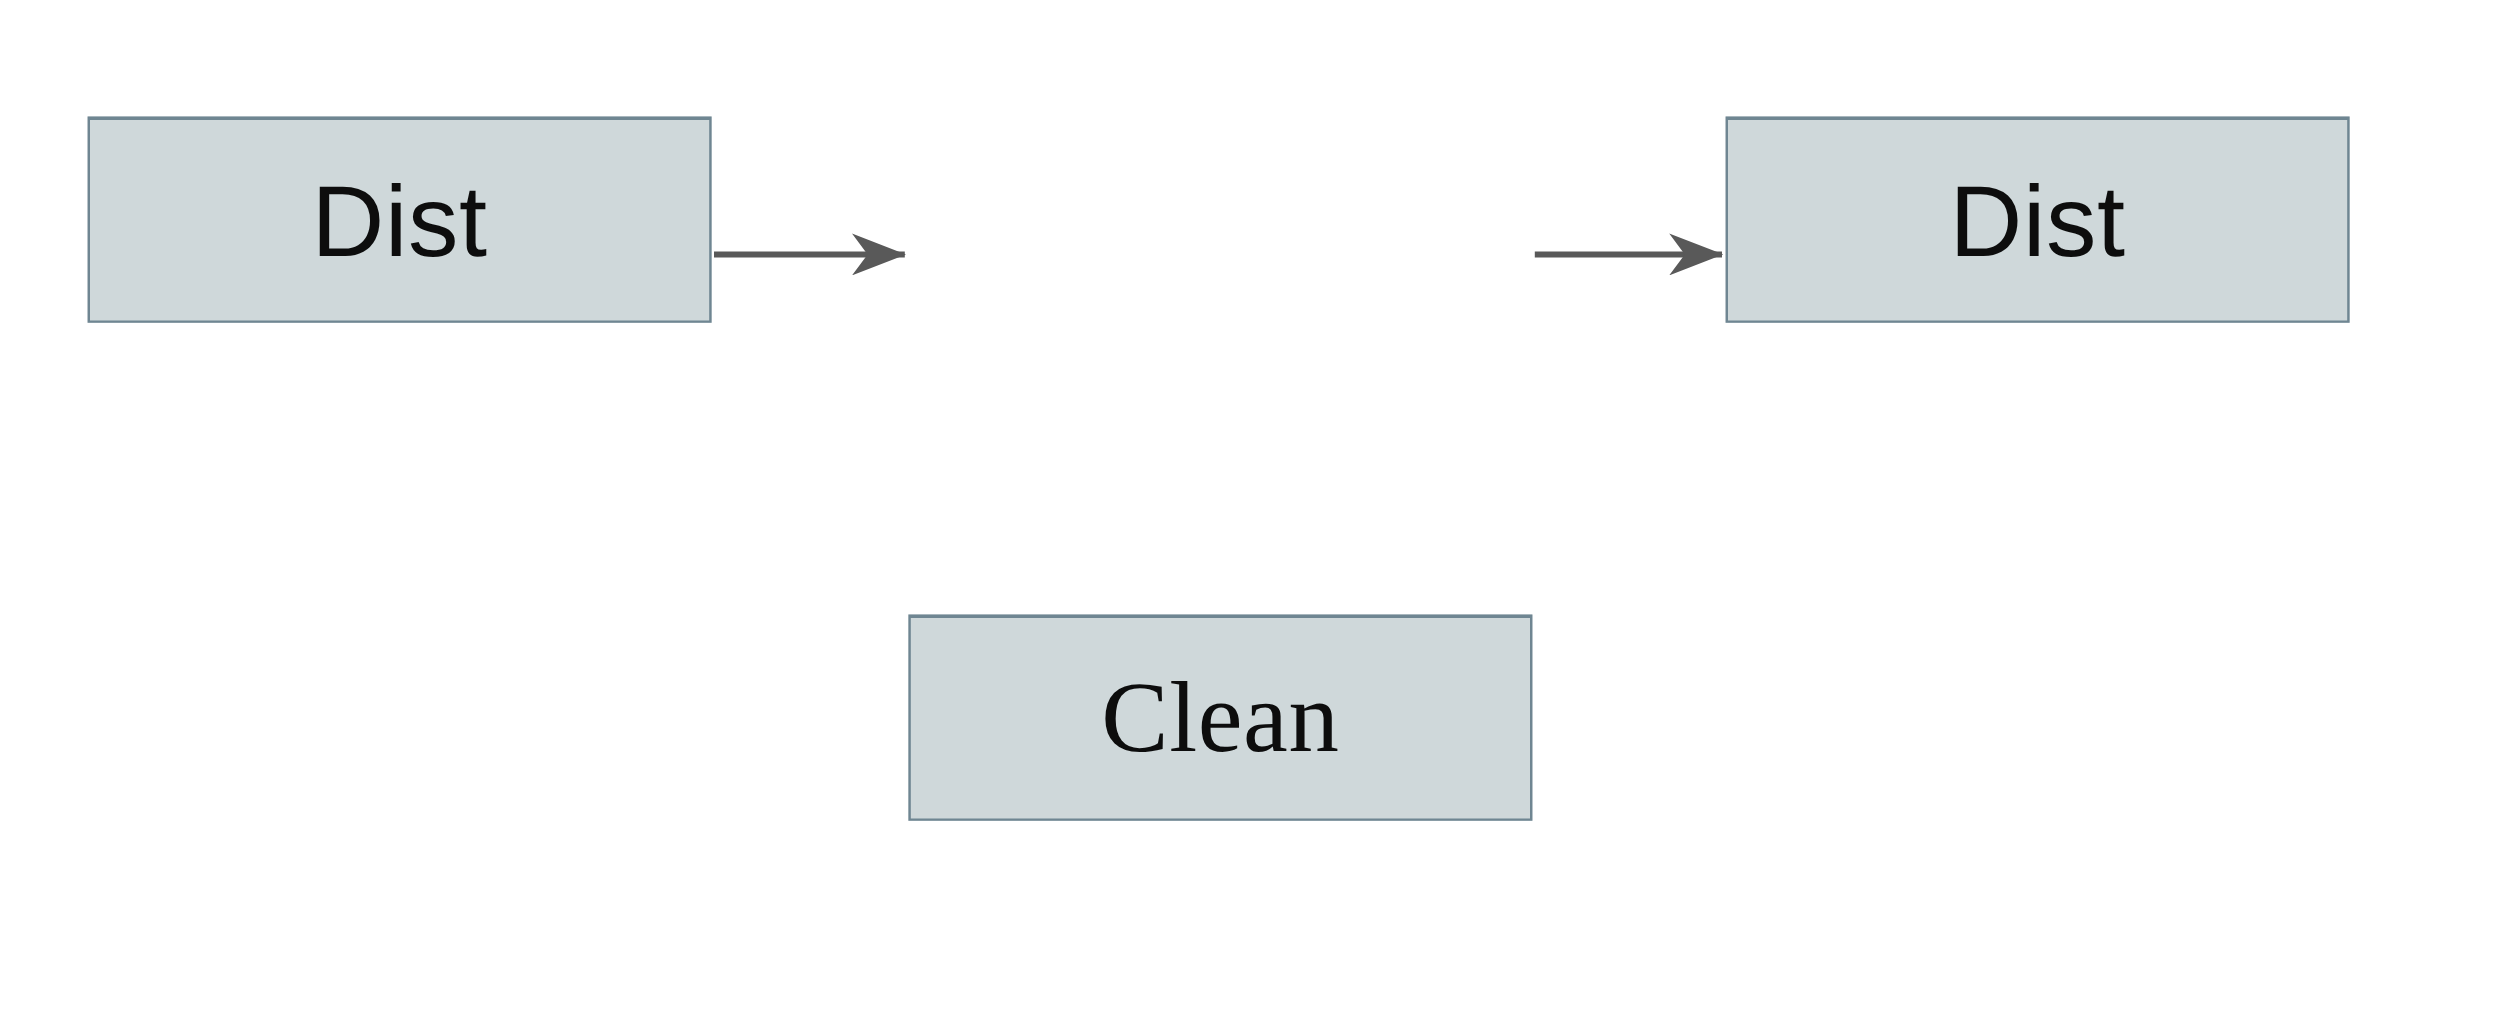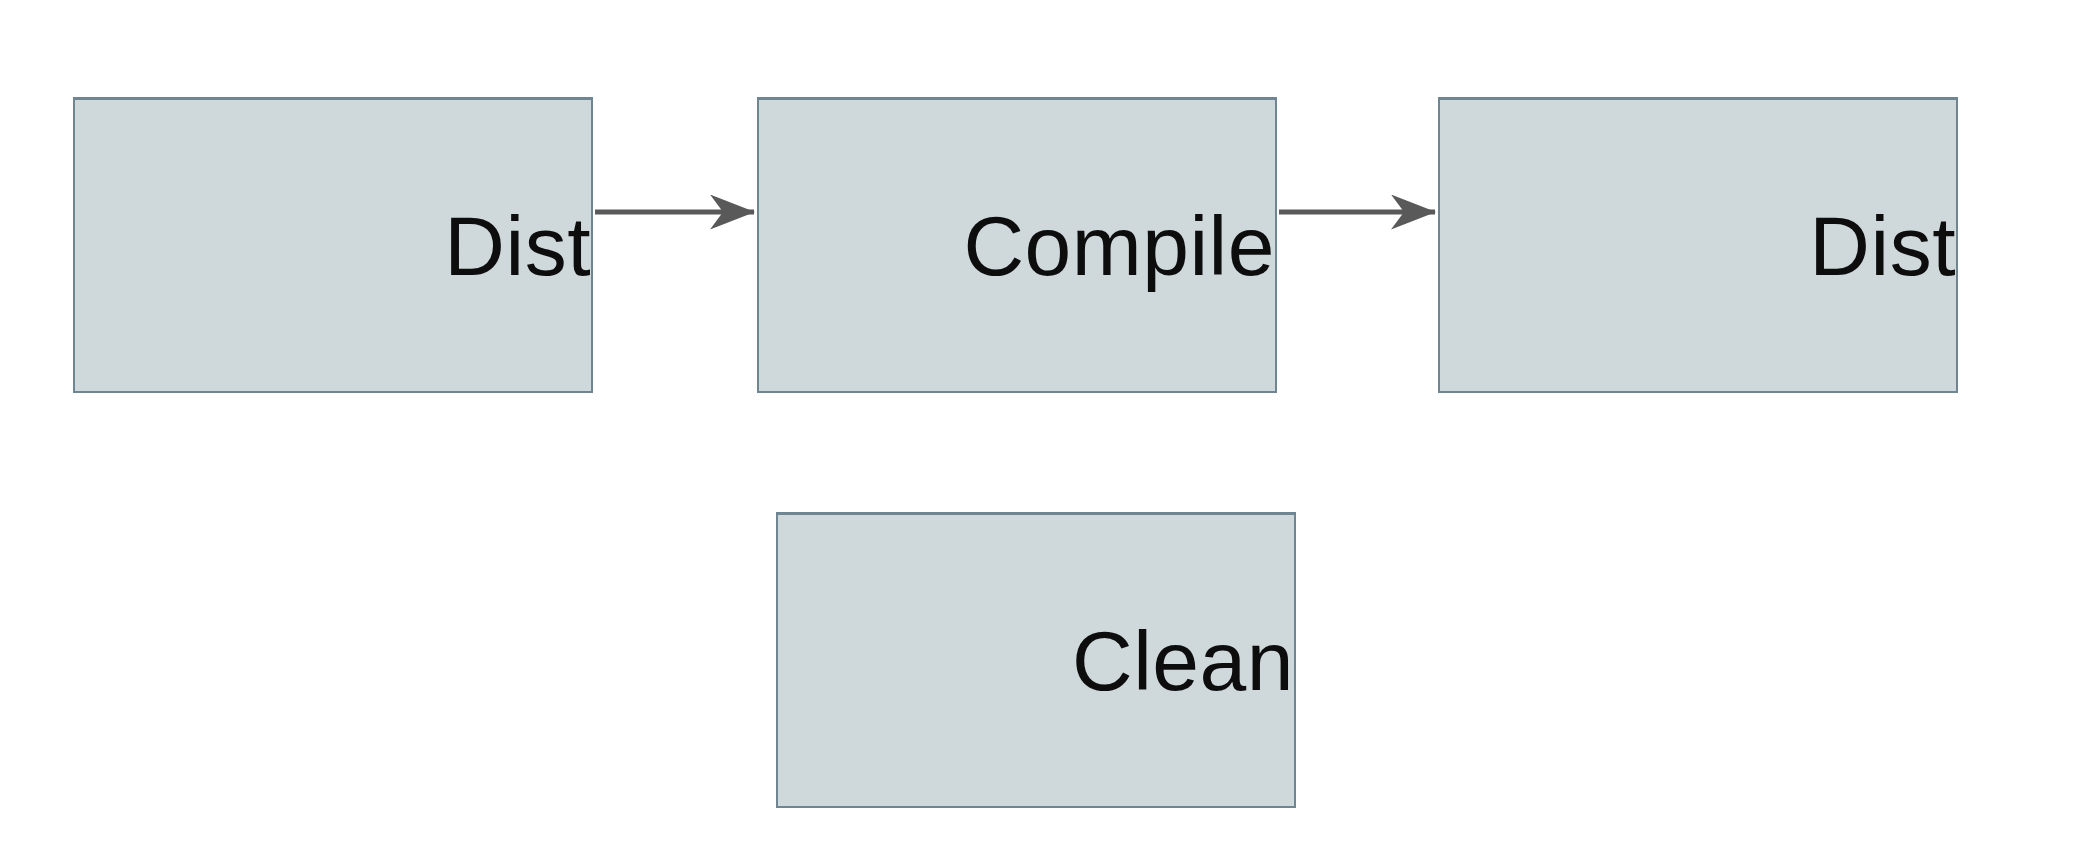--- a/index.html
+++ b/index.html
@@ -22,65 +22,62 @@
     position: absolute;
     left: 0;
     top: 0;
     width: 2078px;
     height: 848px;
     pointer-events: none;
   }
   .node {
     position: absolute;
     width: 520px;
-    height: 296px;
+    height: 172px;
     box-sizing: border-box;
     background: var(--node-fill, #cfd8da);
     border: 2px solid var(--node-border, #6f8692);
     border-top-width: 3px;
     display: flex;
     align-items: center;
-    justify-content: flex-end;
+    justify-content: center;
   }
   .node-label {
     color: var(--text, #0d0d0d);
     font-size: 84px;
     font-weight: 400;
     line-height: 1;
     letter-spacing: 0.5px;
     white-space: nowrap;
     user-select: none;
   }
   #node-dist    { left: 73px;   top: 97px;  }
   #node-compile { left: 757px;  top: 97px;  }
   #node-init    { left: 1438px; top: 97px;  }
-  #node-clean   { left: 776px;  top: 512px; }
+  #node-clean   { left: 757px;  top: 512px; font-family: Liberation Serif, serif; }
 </style>
 </head>
 <body>
 
 <div class="canvas">
 
   <svg class="edges-layer" width="2078" height="848" viewBox="0 0 2078 848" xmlns="http://www.w3.org/2000/svg">
     <defs>
       <marker id="arrowhead" markerUnits="strokeWidth" viewBox="0 0 9 7" refX="8.8" refY="3.5" markerWidth="9" markerHeight="7" orient="auto">
         <path d="M0,0 L9,3.5 L0,7 L2.6,3.5 Z" fill="#595959"></path>
       </marker>
     </defs>
     <line x1="595" y1="212" x2="754" y2="212" stroke-width="5" marker-end="url(#arrowhead)" stroke="#595959"></line>
     <line x1="1279" y1="212" x2="1435" y2="212" stroke-width="5" marker-end="url(#arrowhead)" stroke="#595959"></line>
   </svg>
 
   <div class="node" id="node-dist">
     <span class="node-label">Dist</span>
   </div>
 
-  <div class="node" id="node-compile">
-    <span class="node-label">Compile</span>
-  </div>
 
   <div class="node" id="node-init">
     <span class="node-label">Dist</span>
   </div>
 
   <div class="node" id="node-clean">
     <span class="node-label">Clean</span>
   </div>
 
 </div>

